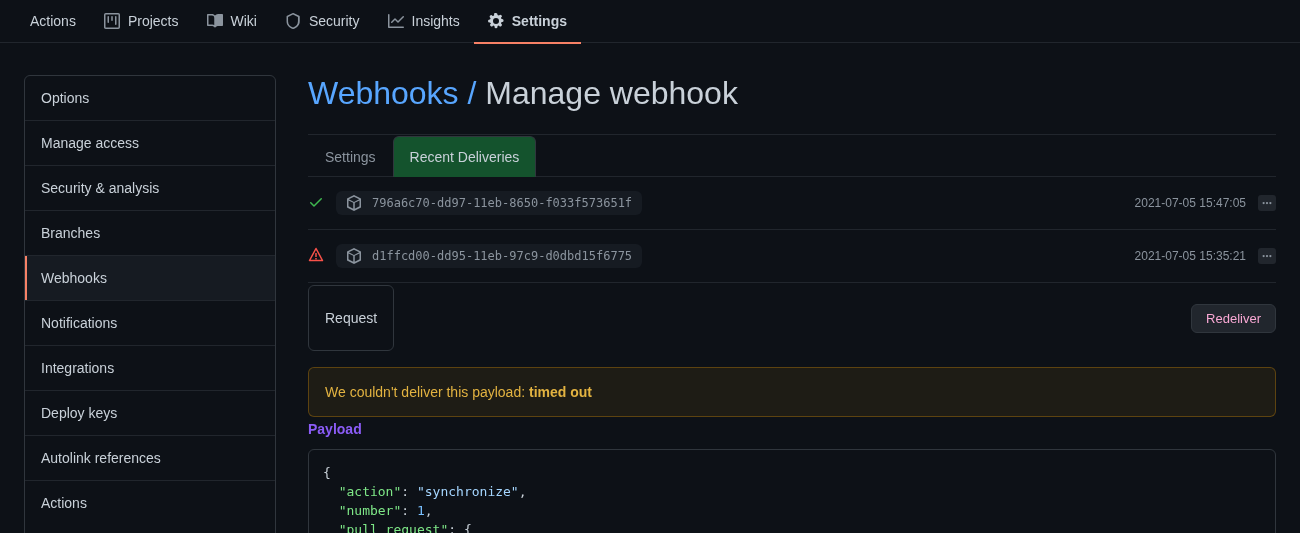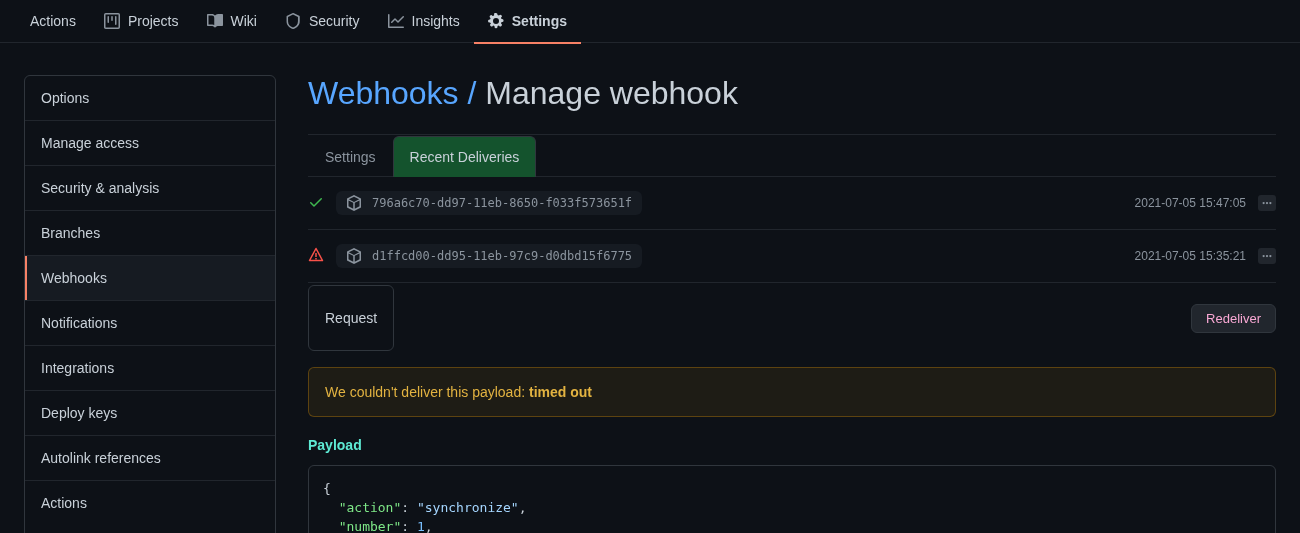--- a/index.html
+++ b/index.html
@@ -195,22 +195,22 @@
   border: 1px solid rgba(187,128,9,0.4);
   background: rgba(187,128,9,0.1);
   color: #e3b341;
   border-radius: 6px;
 }
 .alert .strong { font-weight: 600; }
 
 
 .payload-title {
   font-weight: 600;
-  margin-top: 20px;
-  color: #5eead4;
+  margin-top: 4px;
+  color: #8b5cf6;
 }
 .payload-code {
   margin-top: 12px;
   padding: 14px;
   border: 1px solid #30363d;
   border-radius: 6px;
   font-family: ui-monospace, SFMono-Regular, Menlo, Consolas, monospace;
   font-size: 13px;
   line-height: 1.45;
   color: #c9d1d9;

